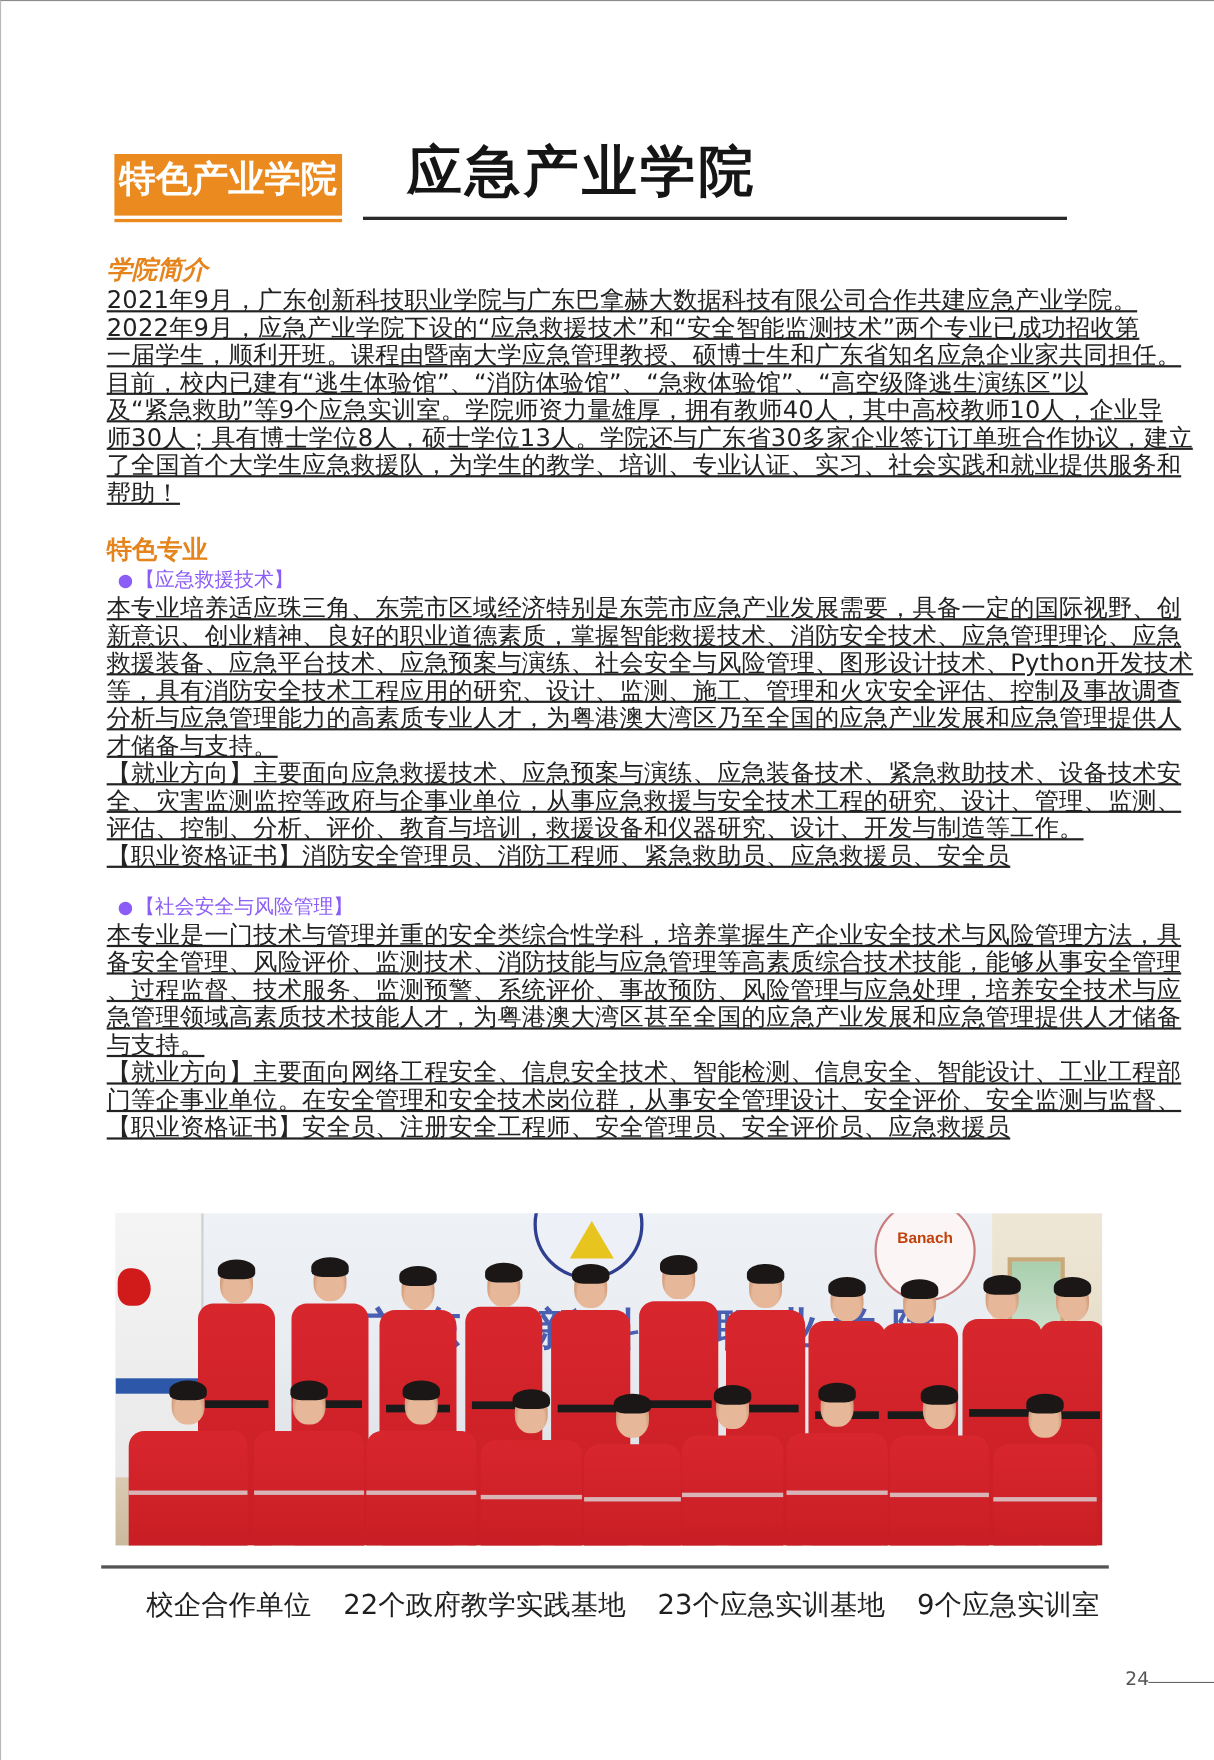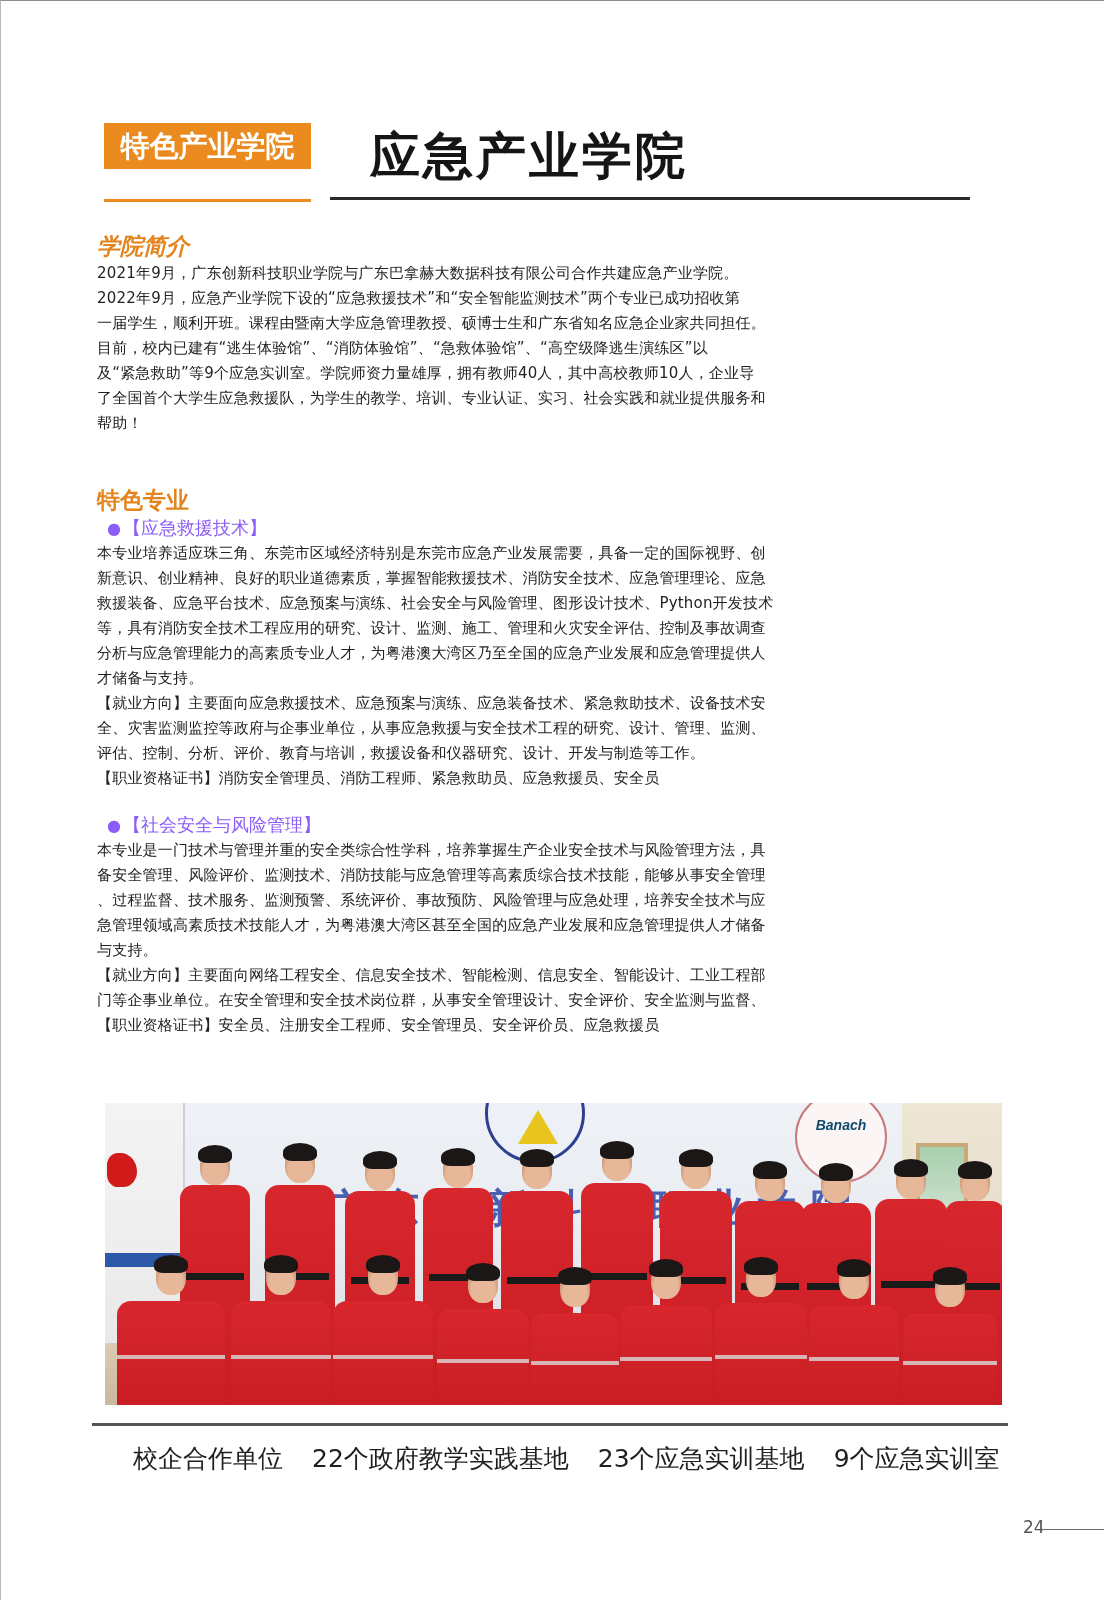--- a/index.html
+++ b/index.html
@@ -9,23 +9,23 @@
       font-family: "DejaVu Sans", "Liberation Sans", sans-serif;
       color: #1e1e1e;
     }
     .page-frame {
       position: absolute; left: 0; top: 0; width: 1104px; height: 1600px;
       border-top: 1px solid #8c8c8c;
       border-left: 1px solid #b9b9b9;
     }
     
     .tag-box {
-      position: absolute; left: 104px; top: 123px; width: 207px; height: 46px;
+      position: absolute; left: 104px; top: 140px; width: 207px; height: 56px;
       background: #ea8a1f; color: #ffffff;
-      font-size: 29px; font-weight: bold; line-height: 46px; text-align: center;
+      font-size: 33px; font-weight: bold; line-height: 46px; text-align: center;
       letter-spacing: 0px;
     }
     .tag-underline {
       position: absolute; left: 104px; top: 199px; width: 207px; height: 3px;
       background: #ea8a1f;
     }
     .page-title {
       position: absolute; left: 327px; top: 124px;
       font-size: 50px; font-weight: bold; color: #151515; letter-spacing: 3px;
       line-height: 64px;
@@ -35,22 +35,22 @@
       position: absolute; left: 330px; top: 197px; width: 640px; height: 3px;
       background: #2a2a2a;
     }
     
     .section-heading {
       position: absolute; left: 97px;
       font-size: 23px; font-weight: bold; color: #e5841d; line-height: 30px;
     }
     .para {
       position: absolute; left: 97px; width: 910px;
-      font-size: 15px; line-height: 25px; color: #222;
-      text-align: justify; letter-spacing: 0.2px;
+      font-size: 22px; line-height: 25px; color: #222;
+      text-align: justify; letter-spacing: 0.2px; text-decoration: underline;
     }
     .para .line { display: block; white-space: nowrap; }
     .sub-heading {
       position: absolute; left: 107px;
       font-size: 18px; color: #8b5cf6; line-height: 26px;
     }
     .sub-heading .bullet { font-size: 16px; margin-right: 2px; }
     
     .photo {
       position: absolute; left: 105px; top: 1103px; width: 897px; height: 302px;
@@ -83,22 +83,22 @@
       border-radius: 50%; border: 3px solid #2f3f8f; background: #eef0f7;
     }
     .photo .logo-left::after {
       content: ""; position: absolute; left: 30px; top: 44px; width: 0; height: 0;
       border-left: 20px solid transparent; border-right: 20px solid transparent;
       border-bottom: 34px solid #e8c41e;
     }
     .photo .logo-right {
       position: absolute; left: 690px; top: -12px; width: 92px; height: 92px;
       border-radius: 50%; border: 2px solid #c97b7b; background: #fbf5f5;
-      font-family: "Liberation Sans", sans-serif; font-weight: bold; color: #0c4a6e;
-      font-size: 14px; text-align: center; padding-top: 24px; font-style: italic;
+      font-family: "Liberation Sans", sans-serif; font-weight: bold; color: #c2410c;
+      font-size: 14px; text-align: center; padding-top: 24px;
     }
     .photo .wall-text {
       position: absolute; left: 220px; top: 78px; font-size: 40px; font-weight: bold;
       color: #2d47a8; letter-spacing: 14px; opacity: 0.85; white-space: nowrap;
     }
     .photo .floor {
       position: absolute; left: 0; top: 240px; width: 897px; height: 62px;
       background: linear-gradient(180deg,#d9cbb4,#cbb99c);
     }
     .person {
@@ -147,20 +147,21 @@
 <div class="page-title">应急产业学院</div>
 <div class="title-rule"></div>
 
 <div class="section-heading" style="top:231px;font-style:italic;">学院简介</div>
 <div class="para" style="top:261px;">
   <span class="line">2021年9月，广东创新科技职业学院与广东巴拿赫大数据科技有限公司合作共建应急产业学院。</span>
   <span class="line">2022年9月，应急产业学院下设的“应急救援技术”和“安全智能监测技术”两个专业已成功招收第</span>
   <span class="line">一届学生，顺利开班。课程由暨南大学应急管理教授、硕博士生和广东省知名应急企业家共同担任。</span>
   <span class="line">目前，校内已建有“逃生体验馆”、“消防体验馆”、“急救体验馆”、“高空级降逃生演练区”以</span>
   <span class="line">及“紧急救助”等9个应急实训室。学院师资力量雄厚，拥有教师40人，其中高校教师10人，企业导</span>
+  <span class="line">师30人；具有博士学位8人，硕士学位13人。学院还与广东省30多家企业签订订单班合作协议，建立</span>
   <span class="line">了全国首个大学生应急救援队，为学生的教学、培训、专业认证、实习、社会实践和就业提供服务和</span>
   <span class="line">帮助！</span>
 </div>
 
 <div class="section-heading" style="top:485px;">特色专业</div>
 
 <div class="sub-heading" style="top:515px;">
   <span class="bullet">●</span><span>【应急救援技术】</span>
 </div>
 <div class="para" style="top:541px;">

